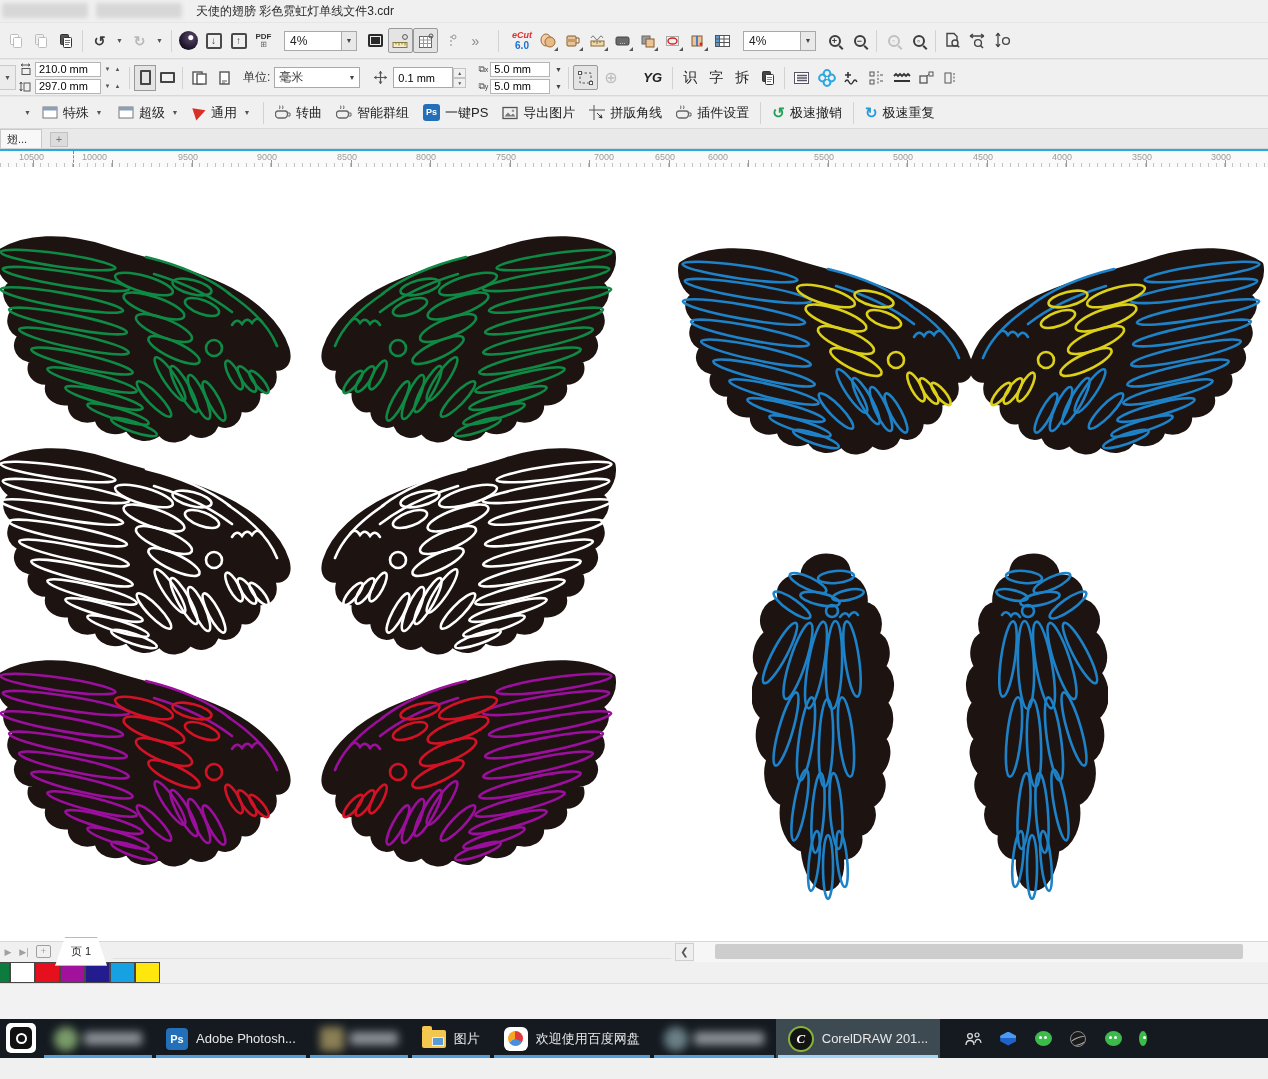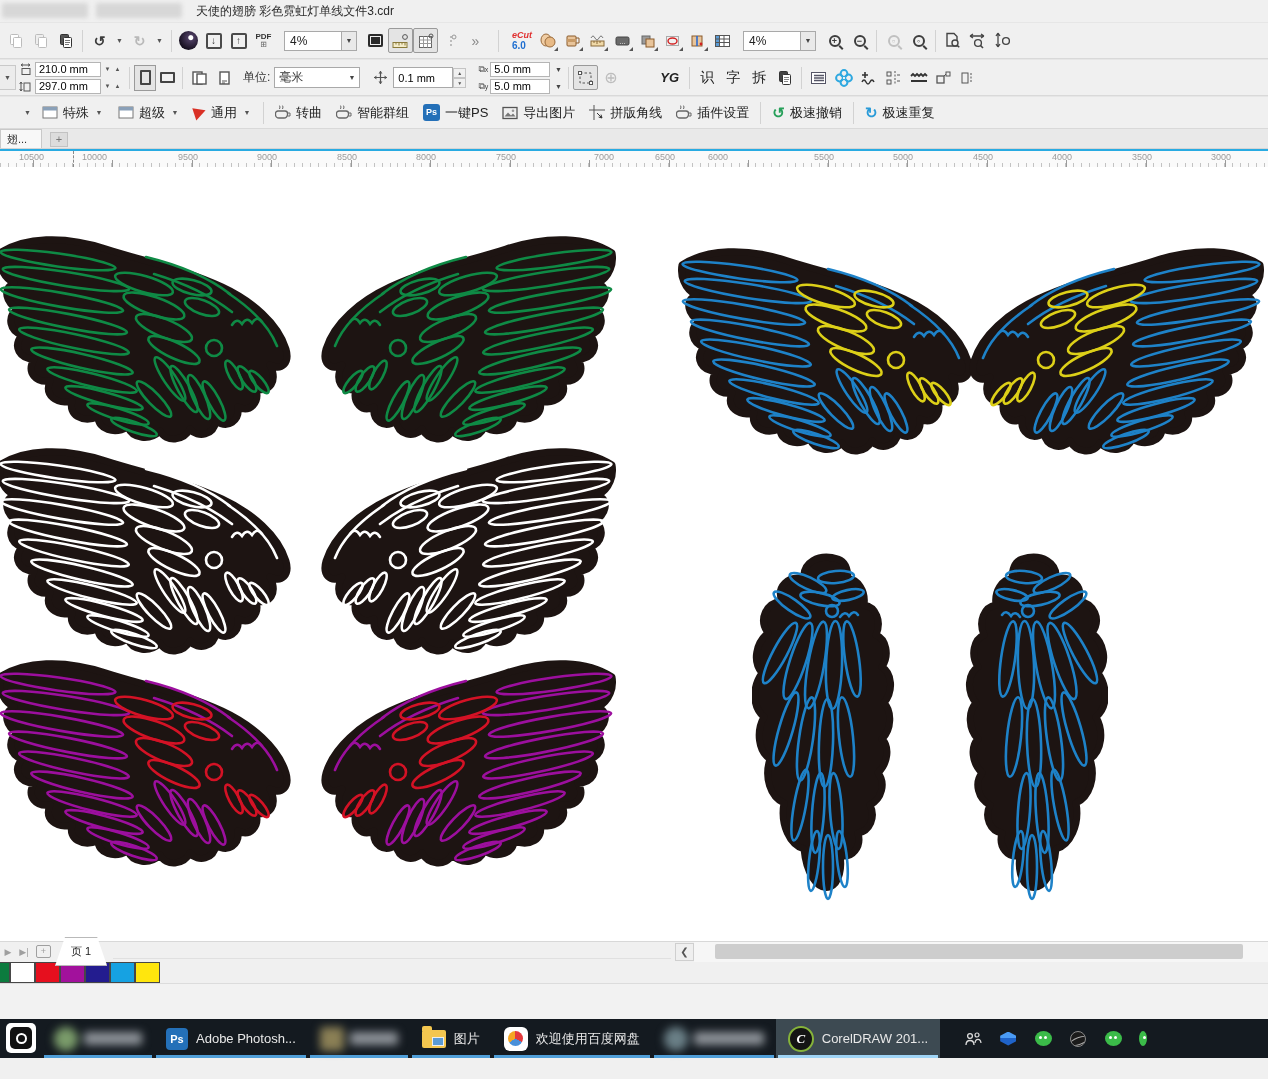--- a/index.html
+++ b/index.html
@@ -35,21 +35,21 @@
   .mag{position:relative;width:12px;height:12px;border:2px solid #3d3d3d;border-radius:50%;
     font:700 9px/8px "Liberation Sans",sans-serif;display:flex;align-items:center;justify-content:center;color:#3d3d3d}
   .mag::after{content:"";position:absolute;width:2px;height:5px;background:#3d3d3d;bottom:-5px;right:-3px;transform:rotate(-45deg)}
   .mag.grey{border-color:#c0c0c0;color:#c0c0c0}.mag.grey::after{background:#c0c0c0}
 
   .launcher{width:19px;height:19px;border-radius:50%;background:radial-gradient(circle at 62% 35%, #fff 0 2px, #4a3b5e 3px, #171020 70%)}
   .boxarrow{width:16px;height:16px;border:2px solid #4a4a4a;border-radius:2px;display:flex;align-items:center;justify-content:center;font-size:10px;font-weight:bold;color:#333}
   .pdfic{display:flex;flex-direction:column;align-items:center;line-height:8px}
   .pdfic b{font-size:8px;color:#333}.pdfic i{font-style:normal;font-size:8px;color:#666}
   .fullscr{width:15px;height:13px;background:#2a2a2a;border-radius:2px;box-shadow:inset 0 0 0 2px #2a2a2a, inset 0 0 0 3px #f0f0f0}
-  .ecut{display:flex;flex-direction:column;align-items:flex-start;line-height:9px;margin:0 3px}
+  .ecut{display:flex;flex-direction:column;align-items:center;line-height:9px;margin:0 3px}
   .ecut b{font:italic 700 9px "Liberation Sans",sans-serif;color:#e03030}
   .ecut i{font:700 10px "Liberation Sans",sans-serif;font-style:normal;color:#1f6fd0}
   .plug{width:25px;height:25px;display:flex;align-items:center;justify-content:center;position:relative}
   .plug::after{content:"";position:absolute;right:2px;bottom:2px;border-left:4px solid transparent;border-bottom:4px solid #555}
 
   
   .propbar{height:37px;padding-left:0;font-size:11px;color:#333}
   .stub{width:16px;height:25px;display:flex;align-items:center;justify-content:center;font-size:7px;color:#555;border:1px solid #c9c9c9;background:#ececec;border-left:none}
   .dimgroup{display:flex;flex-direction:column;gap:1px;margin:0 3px}
   .dimrow{display:flex;align-items:center;gap:2px;height:16px}
@@ -402,21 +402,21 @@
     </div>
     <span class="sep"></span>
     <span class="ti pressed">
         <svg class="mini" width="17" height="16" viewBox="0 0 17 16">
           <rect x="3" y="3" width="11" height="10" fill="none" stroke="#555" stroke-dasharray="2.5 2"></rect>
           <rect x="1.5" y="1.5" width="3" height="3" fill="#fff" stroke="#555"></rect>
           <rect x="12.5" y="11.5" width="3" height="3" fill="#fff" stroke="#555"></rect>
         </svg>
       </span>
     <span class="ti" style="color:#bdbdbd;font-size:16px">⊕</span>
-    <span class="txtbtn yg" style="margin-left:31px">YG</span>
+    <span class="txtbtn yg" style="margin-left:14px">YG</span>
     <span class="sep"></span>
     <span class="txtbtn">识</span>
     <span class="txtbtn">字</span>
     <span class="txtbtn">拆</span>
     <span class="ti">
         <svg class="mini" width="16" height="16" viewBox="0 0 16 16">
           <rect x="2.5" y="1.5" width="8" height="10" rx="1" fill="#444" stroke="#333"></rect>
           <rect x="5.5" y="4.5" width="8" height="10" rx="1" fill="#fff" stroke="#333"></rect>
           <path d="M7 7.5h5M7 9.5h5M7 11.5h4" stroke="#888"></path>
         </svg>

